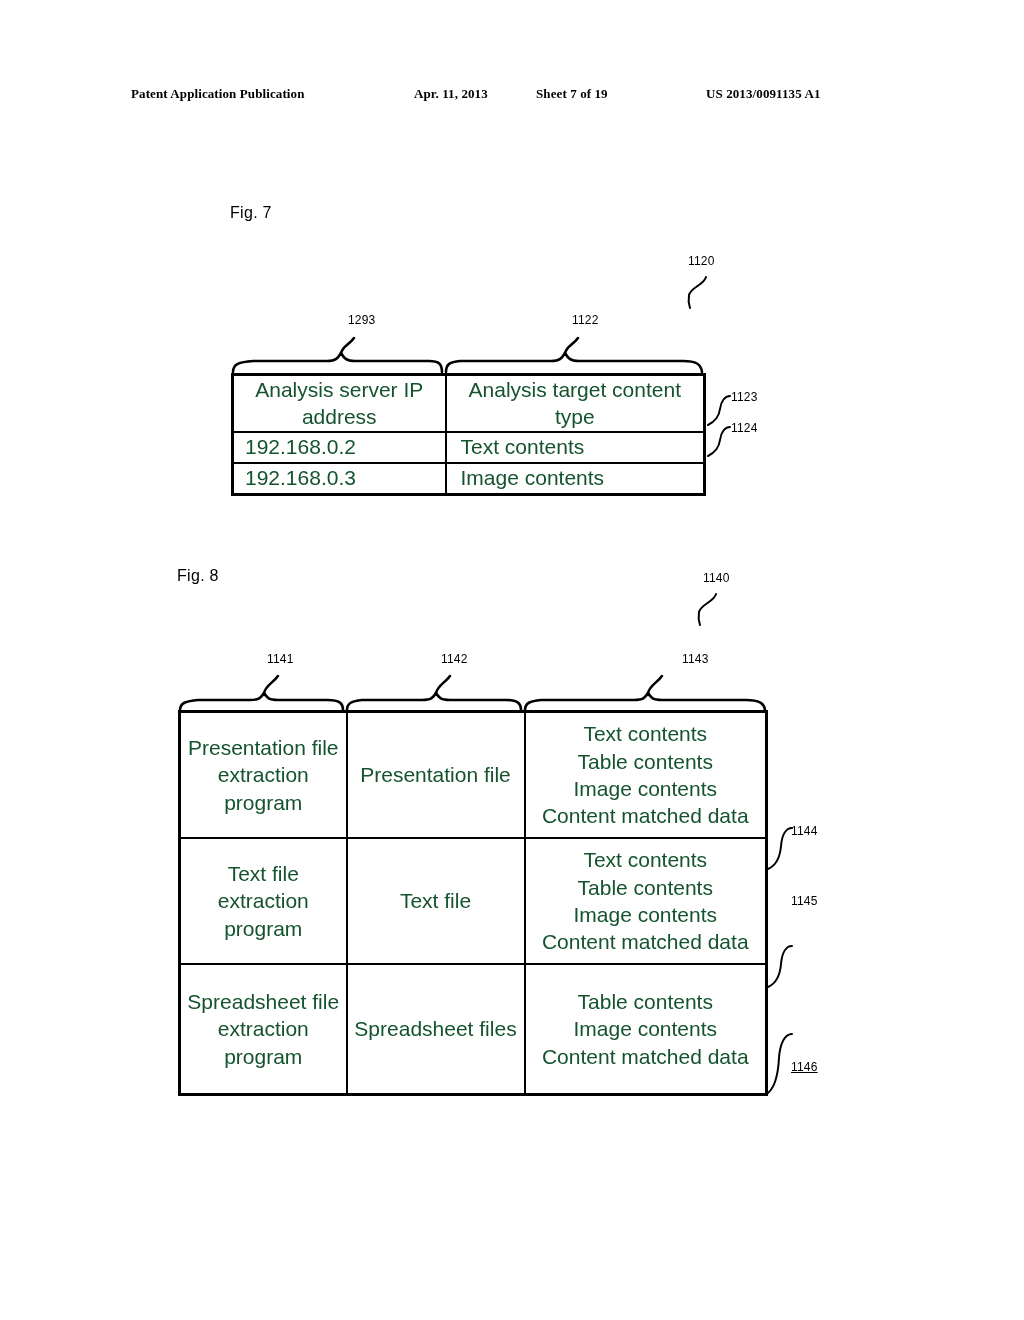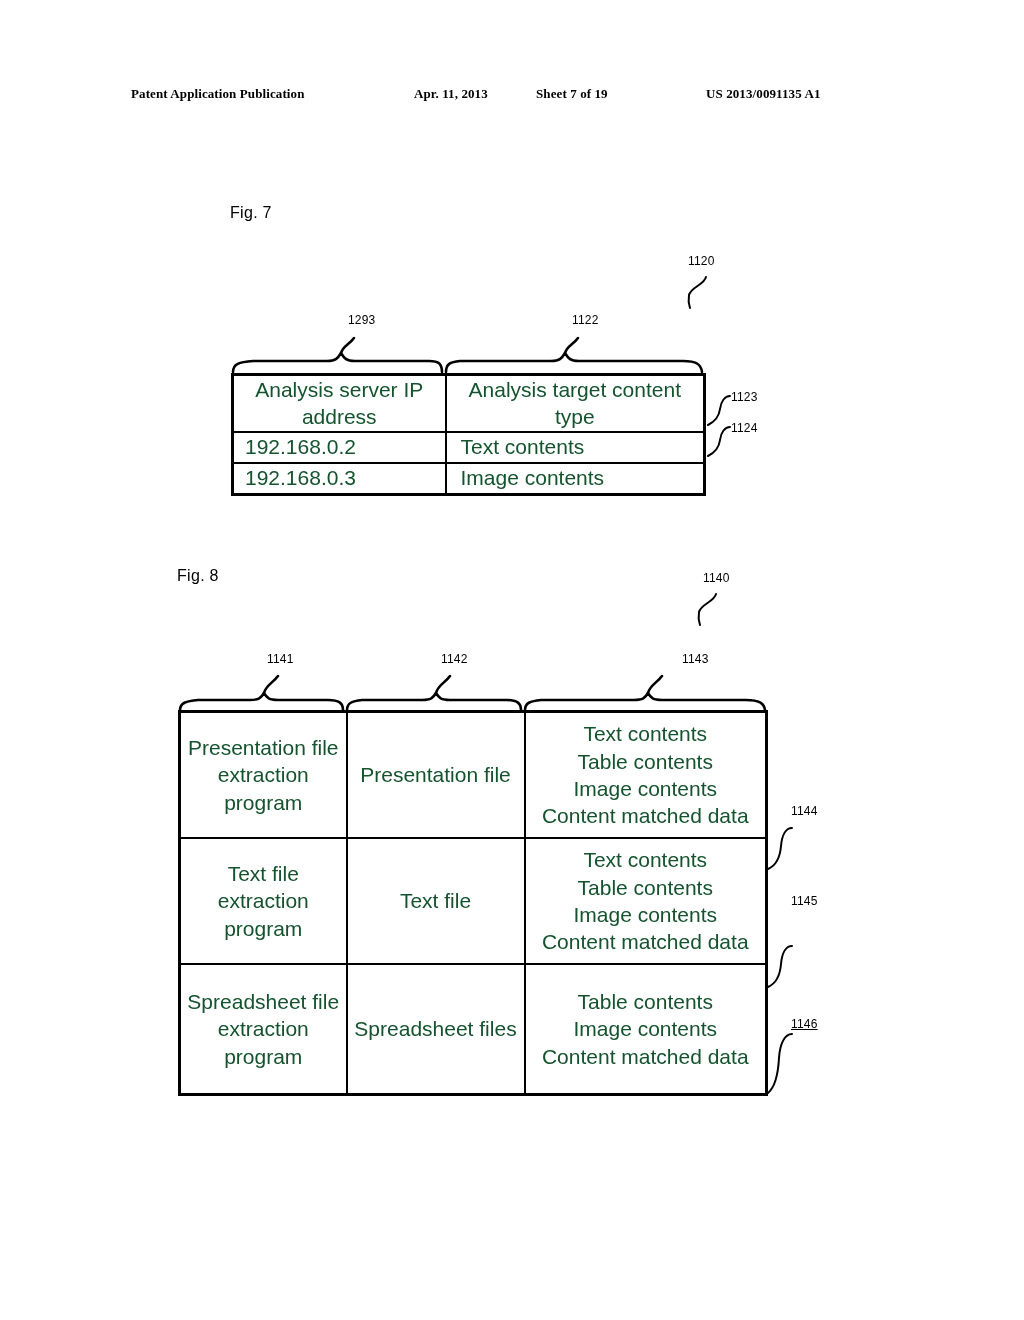--- a/index.html
+++ b/index.html
@@ -242,26 +242,26 @@
       <td class="multiline">Spreadsheet file
 extraction program</td>
       <td class="multiline">Spreadsheet files</td>
       <td class="multiline">Table contents
 Image contents
 Content matched data</td>
     </tr>
   </tbody>
 </table>
 
-<div class="ref-num" style="left:791px; top:804px;">1144</div>
+<div class="ref-num" style="left:791px; top:824px;">1144</div>
 <svg class="leader" style="left:766px; top:824px;" width="32" height="52" viewBox="0 0 32 52">
   <path d="M26,4 C20,4 16,11 15,22 C14,34 9,42 2,45"></path>
 </svg>
 
 <div class="ref-num" style="left:791px; top:894px;">1145</div>
 <svg class="leader" style="left:766px; top:942px;" width="32" height="52" viewBox="0 0 32 52">
   <path d="M26,4 C20,4 16,11 15,22 C14,34 9,42 2,45"></path>
 </svg>
 
-<div class="ref-num" style="left:791px; top:1017px;text-decoration:underline;">1146</div>
+<div class="ref-num" style="left:791px; top:1060px;text-decoration:underline;">1146</div>
 <svg class="leader" style="left:766px; top:1030px;" width="32" height="72" viewBox="0 0 32 72">
   <path d="M26,4 C19,4 14,13 13,28 C12,46 8,58 2,63"></path>
 </svg>
 
 </body></html>

